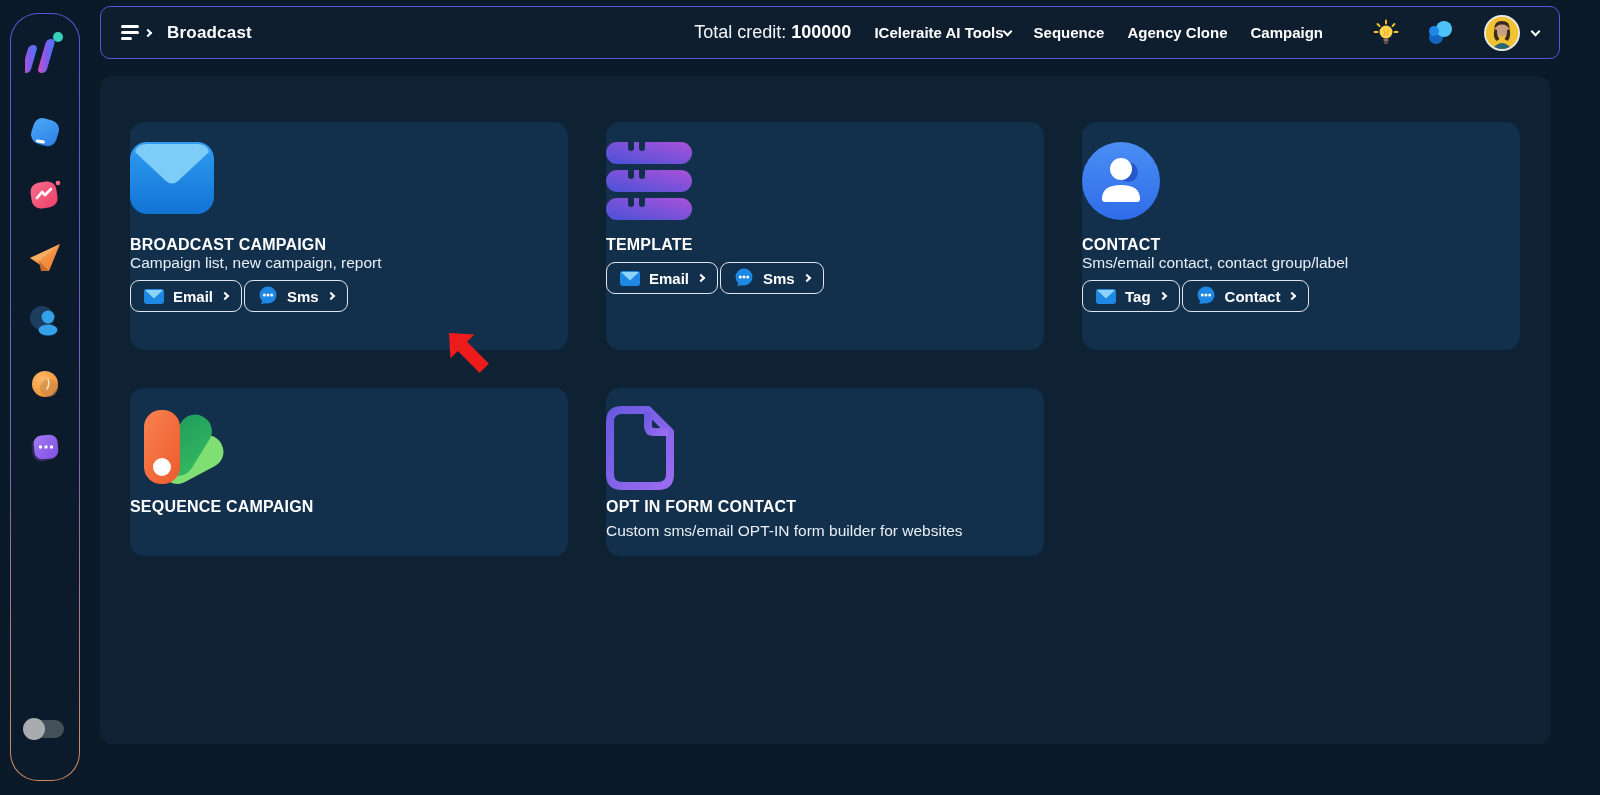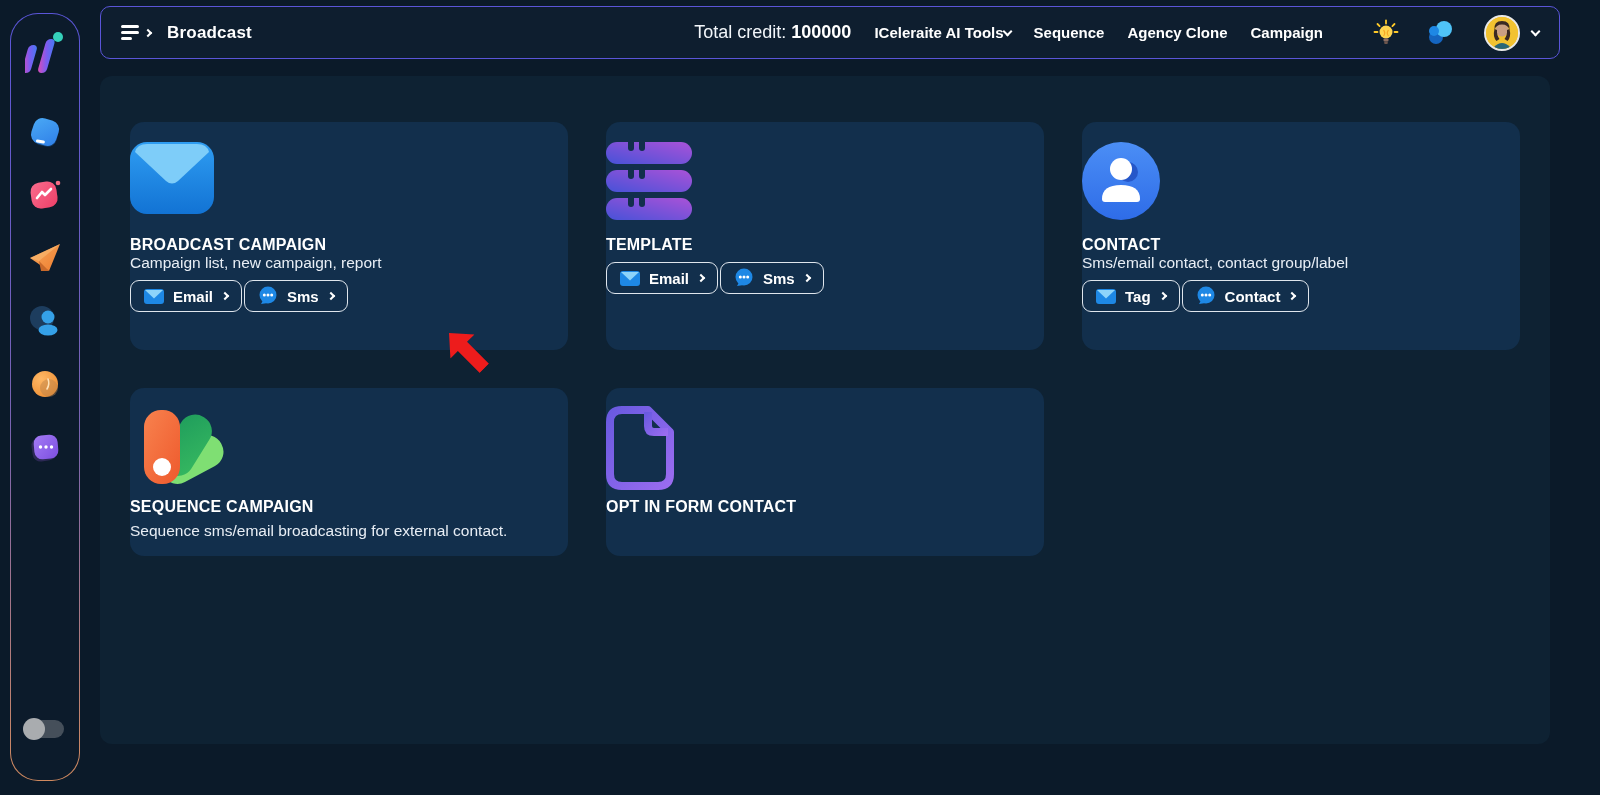--- a/index.html
+++ b/index.html
@@ -394,40 +394,40 @@
                 <stop offset="1" stop-color="#36b860"></stop>
               </linearGradient>
           </defs>
           <rect x="46" y="20" width="33" height="66" rx="16" fill="#7fdf73" transform="rotate(62 62 53)"></rect>
           <rect x="40" y="6" width="33" height="66" rx="16" fill="url(#g-tagG)" transform="rotate(32 56 39)"></rect>
           <rect x="14" y="4" width="36" height="74" rx="17" fill="url(#g-tagO)"></rect>
           <circle cx="32" cy="61" r="9" fill="#fff"></circle>
         </svg>
       </div>
       <div class="card-title">SEQUENCE CAMPAIGN</div>
-      <div class="card-sub">Sequence sms/email broadcasting for external contact.</div>
     </div>
 
     <div class="card short">
       <div class="card-icon">
         <svg width="72" height="84" viewBox="0 0 72 84">
           <defs>
               <linearGradient id="g-doc" x1="0" y1="0" x2="1" y2="1">
             <stop offset="0" stop-color="#6a5ae0"></stop>
                 <stop offset="1" stop-color="#9a6cf0"></stop>
               </linearGradient>
             </defs>
           <path d="M16 4 L42 4 L64 26 L64 68 Q64 80 52 80 L16 80 Q4 80 4 68 L4 16 Q4 4 16 4 Z" fill="none" stroke="url(#g-doc)" stroke-width="8" stroke-linejoin="round"></path>
           <path d="M42 6 L42 20 Q42 26 48 26 L62 26" fill="none" stroke="url(#g-doc)" stroke-width="8" stroke-linejoin="round"></path>
           <line x1="22" y1="34" x2="31" y2="34" stroke="url(#g-doc)" stroke-width="8" stroke-linecap="round"></line>
           <line x1="22" y1="48" x2="50" y2="48" stroke="url(#g-doc)" stroke-width="8" stroke-linecap="round"></line>
           <line x1="22" y1="62" x2="50" y2="62" stroke="url(#g-doc)" stroke-width="8" stroke-linecap="round"></line>
         </svg>
       </div>
       <div class="card-title">OPT IN FORM CONTACT</div>
+      <div class="card-sub">Custom sms/email OPT-IN form builder for websites</div>
     </div>
 
   </div>
 </section>
 
 <svg class="cursor-arrow" width="34" height="50" viewBox="0 0 34 50">
   <polygon points="17,0 34,19 23.5,19 23.5,50 10.5,50 10.5,19 0,19" fill="#ed1c1c"></polygon>
 </svg>
 
 </body></html>

